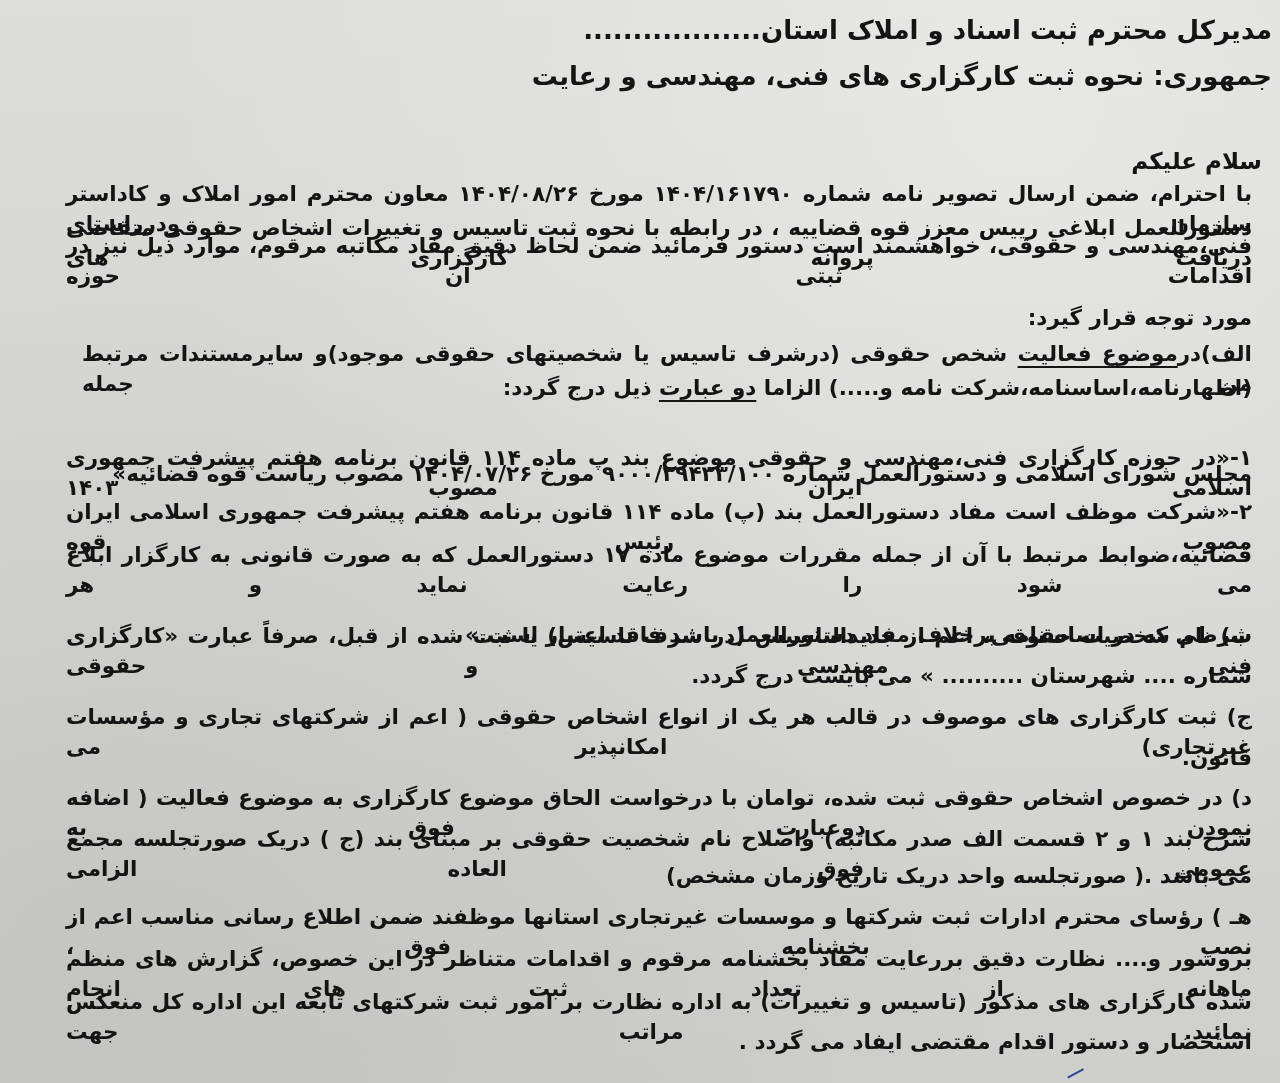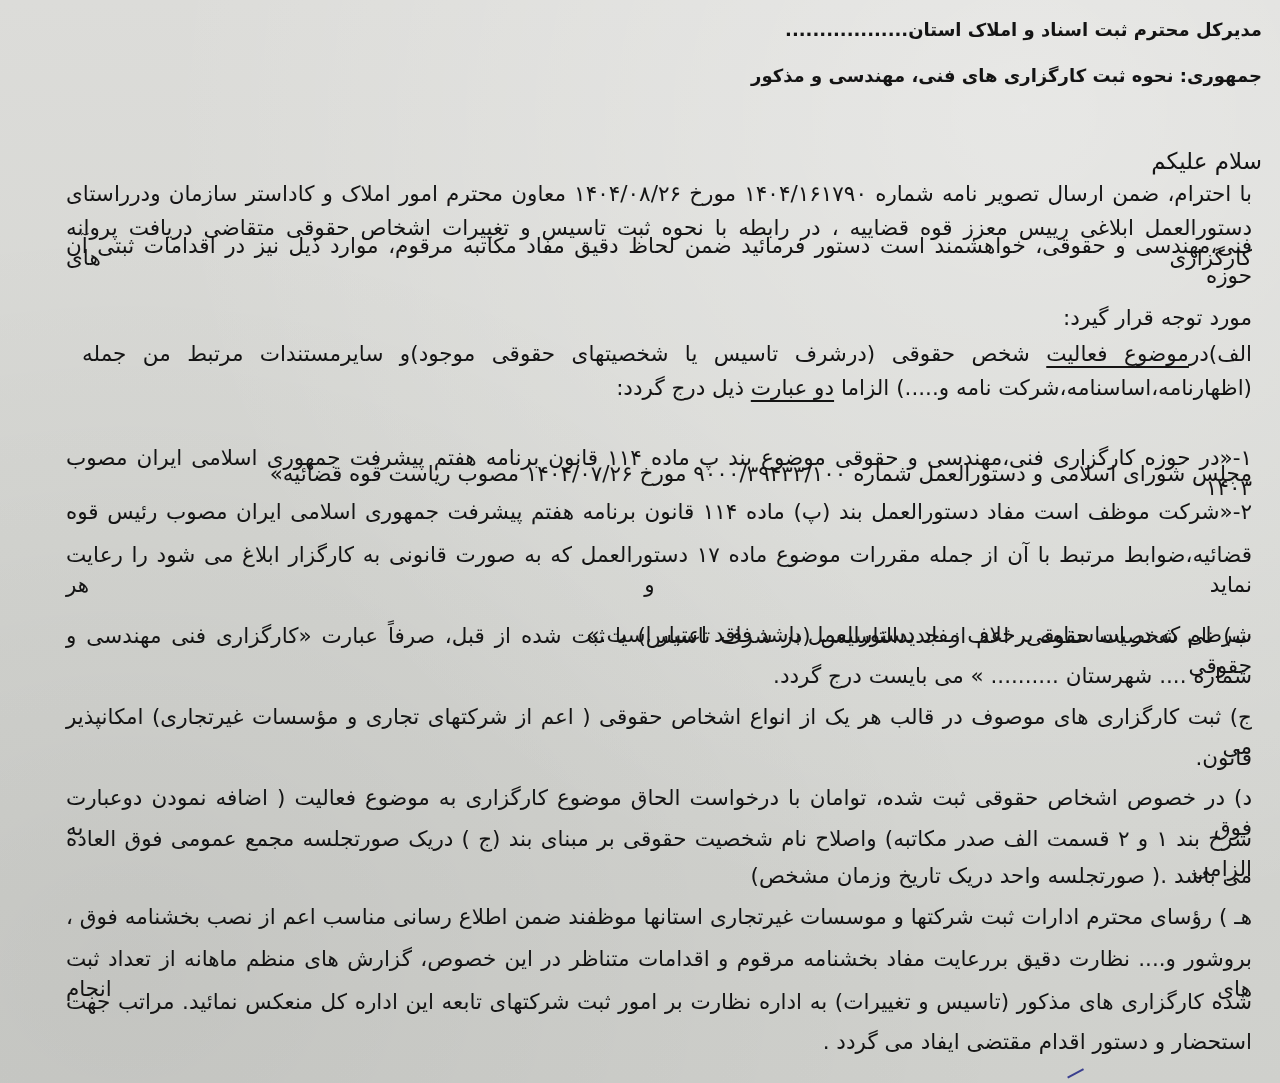--- a/index.html
+++ b/index.html
@@ -36,34 +36,34 @@
       color: #333;
       filter: blur(1px);
     }
     .line {
       position: absolute;
       right: 28px;
       direction: rtl;
       unicode-bidi: plaintext;
       white-space: nowrap;
       font-size: 21.5px;
-      font-weight: normal;
+      font-weight: bold;
       line-height: 30px;
       letter-spacing: 0;
     }
     .justify {
       left: 66px;
       text-align: justify;
       text-align-last: justify;
       white-space: normal;
     }
     .heading {
-      font-size: 18px;
+      font-size: 26px;
       font-weight: bold;
-      right: 18px;
+      right: 8px;
       line-height: 36px;
     }
     .greeting {
       font-size: 23px;
       right: 18px;
     }
     .u {
       text-decoration: underline;
       text-underline-offset: 5px;
       text-decoration-thickness: 2px;
@@ -80,21 +80,21 @@
   </style>
 </head>
 <body>
 
 <div class="paper"></div>
 <div class="bleed"></div>
 
 <div class="line heading" style="top:12px;">مدیرکل محترم ثبت اسناد و املاک استان..................</div>
 <div class="line heading" style="top:58px;">
   <span>جمهوری:</span>
-  <span>نحوه ثبت کارگزاری های فنی، مهندسی و مذکور</span>
+  <span>نحوه ثبت کارگزاری های فنی، مهندسی و رعایت</span>
 </div>
 
 <div class="line greeting" style="top:146px;">سلام علیکم</div>
 
 <div class="line justify" style="top:179px;">با احترام، ضمن ارسال تصویر نامه شماره ۱۴۰۴/۱۶۱۷۹۰ مورخ ۱۴۰۴/۰۸/۲۶ معاون محترم امور املاک و کاداستر سازمان ودرراستای</div>
 <div class="line justify" style="top:213px;">دستورالعمل ابلاغی رییس معزز قوه قضاییه ، در رابطه با نحوه ثبت تاسیس و تغییرات اشخاص حقوقی متقاضی دریافت پروانه کارگزاری های</div>
 <div class="line justify" style="top:231px;">فنی،مهندسی و حقوقی، خواهشمند است دستور فرمائید ضمن لحاظ دقیق مفاد مکاتبه مرقوم، موارد ذیل نیز در اقدامات ثبتی آن حوزه</div>
 <div class="line" style="top:303px;text-align:center;">مورد توجه قرار گیرد:</div>
 
 <div class="line justify" style="top:339px;margin-left:16px;">

